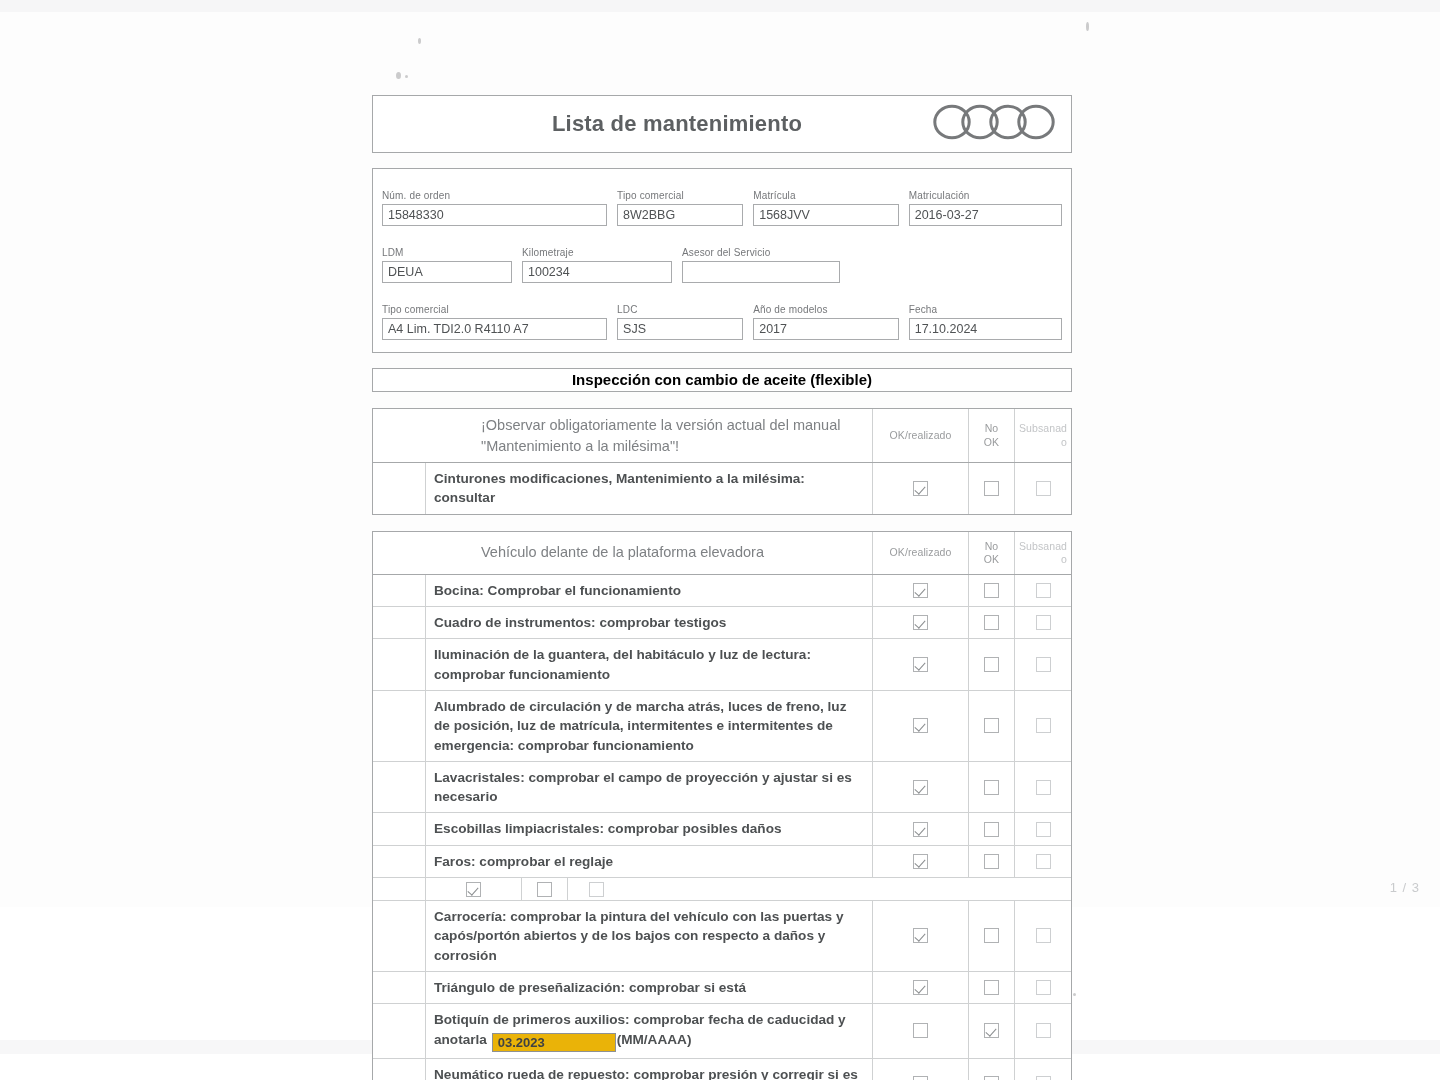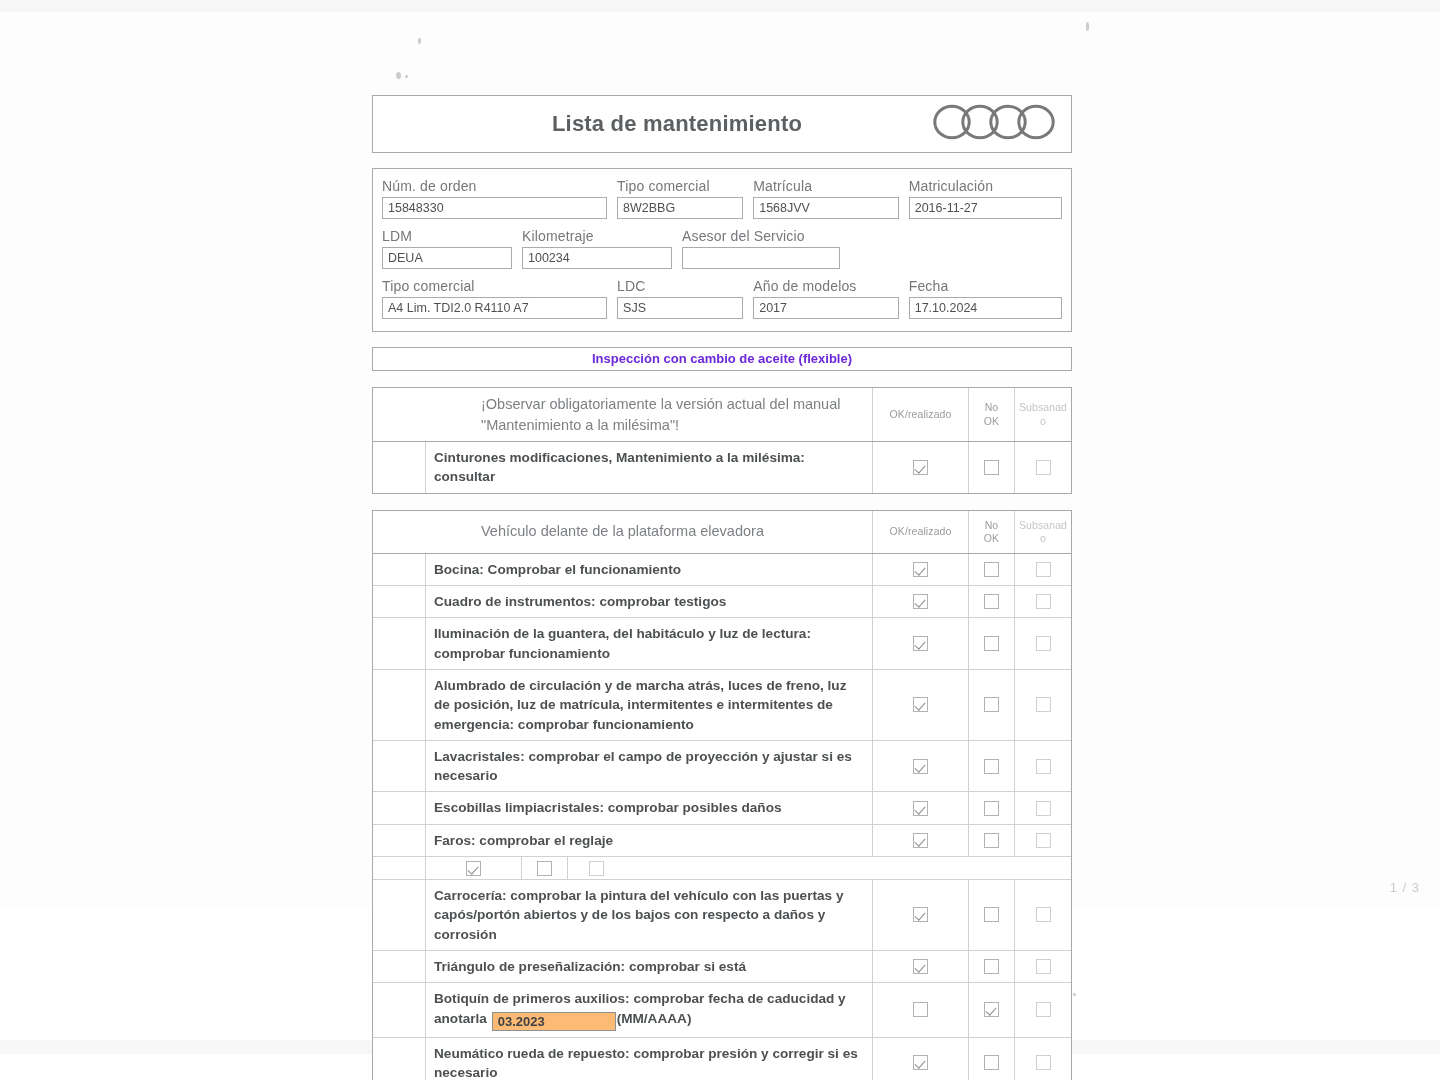--- a/index.html
+++ b/index.html
@@ -82,25 +82,26 @@
     display: flex;
     margin-bottom: 9px;
   }
   .datarow:last-child { margin-bottom: 0; }
   .field { padding-right: 10px; box-sizing: border-box; }
   .f-w1 { width: 242px; }
   .f-w2 { width: 140px; }
   .f-w3 { width: 160px; }
   .f-w4 { width: 158px; padding-right: 0; }
   .flabel {
-    font-size: 14px;
+    font-size: 10px;
     color: #75777a;
     margin-bottom: 3px;
     white-space: nowrap;
     letter-spacing: .15px;
+    margin-top: 12px;
   }
   .fbox {
     border: 1.2px solid #a9abad;
     height: 19px;
     background: #fff;
     font-size: 12.5px;
     color: #4f5254;
     padding: 1px 18px 0 5px;
     box-sizing: content-box;
     line-height: 19px;
@@ -109,23 +110,23 @@
     font-weight: 500;
   }
 
   
   .sectionbar {
     margin-top: 15px;
     border: 1.3px solid #a6a8aa;
     height: 22px;
     line-height: 22px;
     text-align: center;
-    font-size: 13px;
+    font-size: 15px;
     font-weight: bold;
-    color: #6d28d9;
+    color: #000000;
     background: #fff;
   }
 
   
   .checktable {
     margin-top: 16px;
     border: 1.3px solid #a6a8aa;
     background: #fff;
     box-sizing: border-box;
   }
@@ -180,21 +181,21 @@
   .col-sub { width: 56px; flex: 0 0 56px; }
 
   .colhead {
     font-size: 10.5px;
     color: #9a9c9e;
     text-align: center;
     line-height: 1.25;
     letter-spacing: .1px;
     padding: 0 2px;
   }
-  .colhead.faded { color: #c3c5c7; }
+  .colhead.faded { color: #c3c5c7; text-align: right; }
 
   .cbox {
     width: 15px; height: 15px;
     border: 1.2px solid #b0b2b4;
     box-sizing: border-box;
     position: relative;
     background: #fff;
   }
   .cbox.checked::after {
     content: "";
@@ -212,21 +213,21 @@
     display: inline-block;
     border: 1.3px solid #8e9193;
     min-width: 74px;
     height: 17px;
     line-height: 17px;
     padding: 0 5px;
     font-size: 13px;
     color: #3f4244;
     font-weight: bold;
     vertical-align: -3px;
-    background: #fdba74;
+    background: #eab308;
     margin: 0 1px;
   }
   .inline-wide { min-width: 112px; }
 
   .pagenum {
     position: absolute;
     right: 20px;
     bottom: 12px;
     font-size: 13px;
     color: #c9cbcd;
@@ -274,21 +275,21 @@
         <div class="field f-w2">
           <div class="flabel">Tipo comercial</div>
           <div class="fbox">8W2BBG</div>
         </div>
         <div class="field f-w3">
           <div class="flabel">Matrícula</div>
           <div class="fbox">1568JVV</div>
         </div>
         <div class="field f-w4">
           <div class="flabel">Matriculación</div>
-          <div class="fbox">2016-11-27</div>
+          <div class="fbox">2016-03-27</div>
         </div>
       </div>
 
       <div class="datarow">
         <div class="field f-w2">
           <div class="flabel">LDM</div>
           <div class="fbox">DEUA</div>
         </div>
         <div class="field f-w3">
           <div class="flabel">Kilometraje</div>

